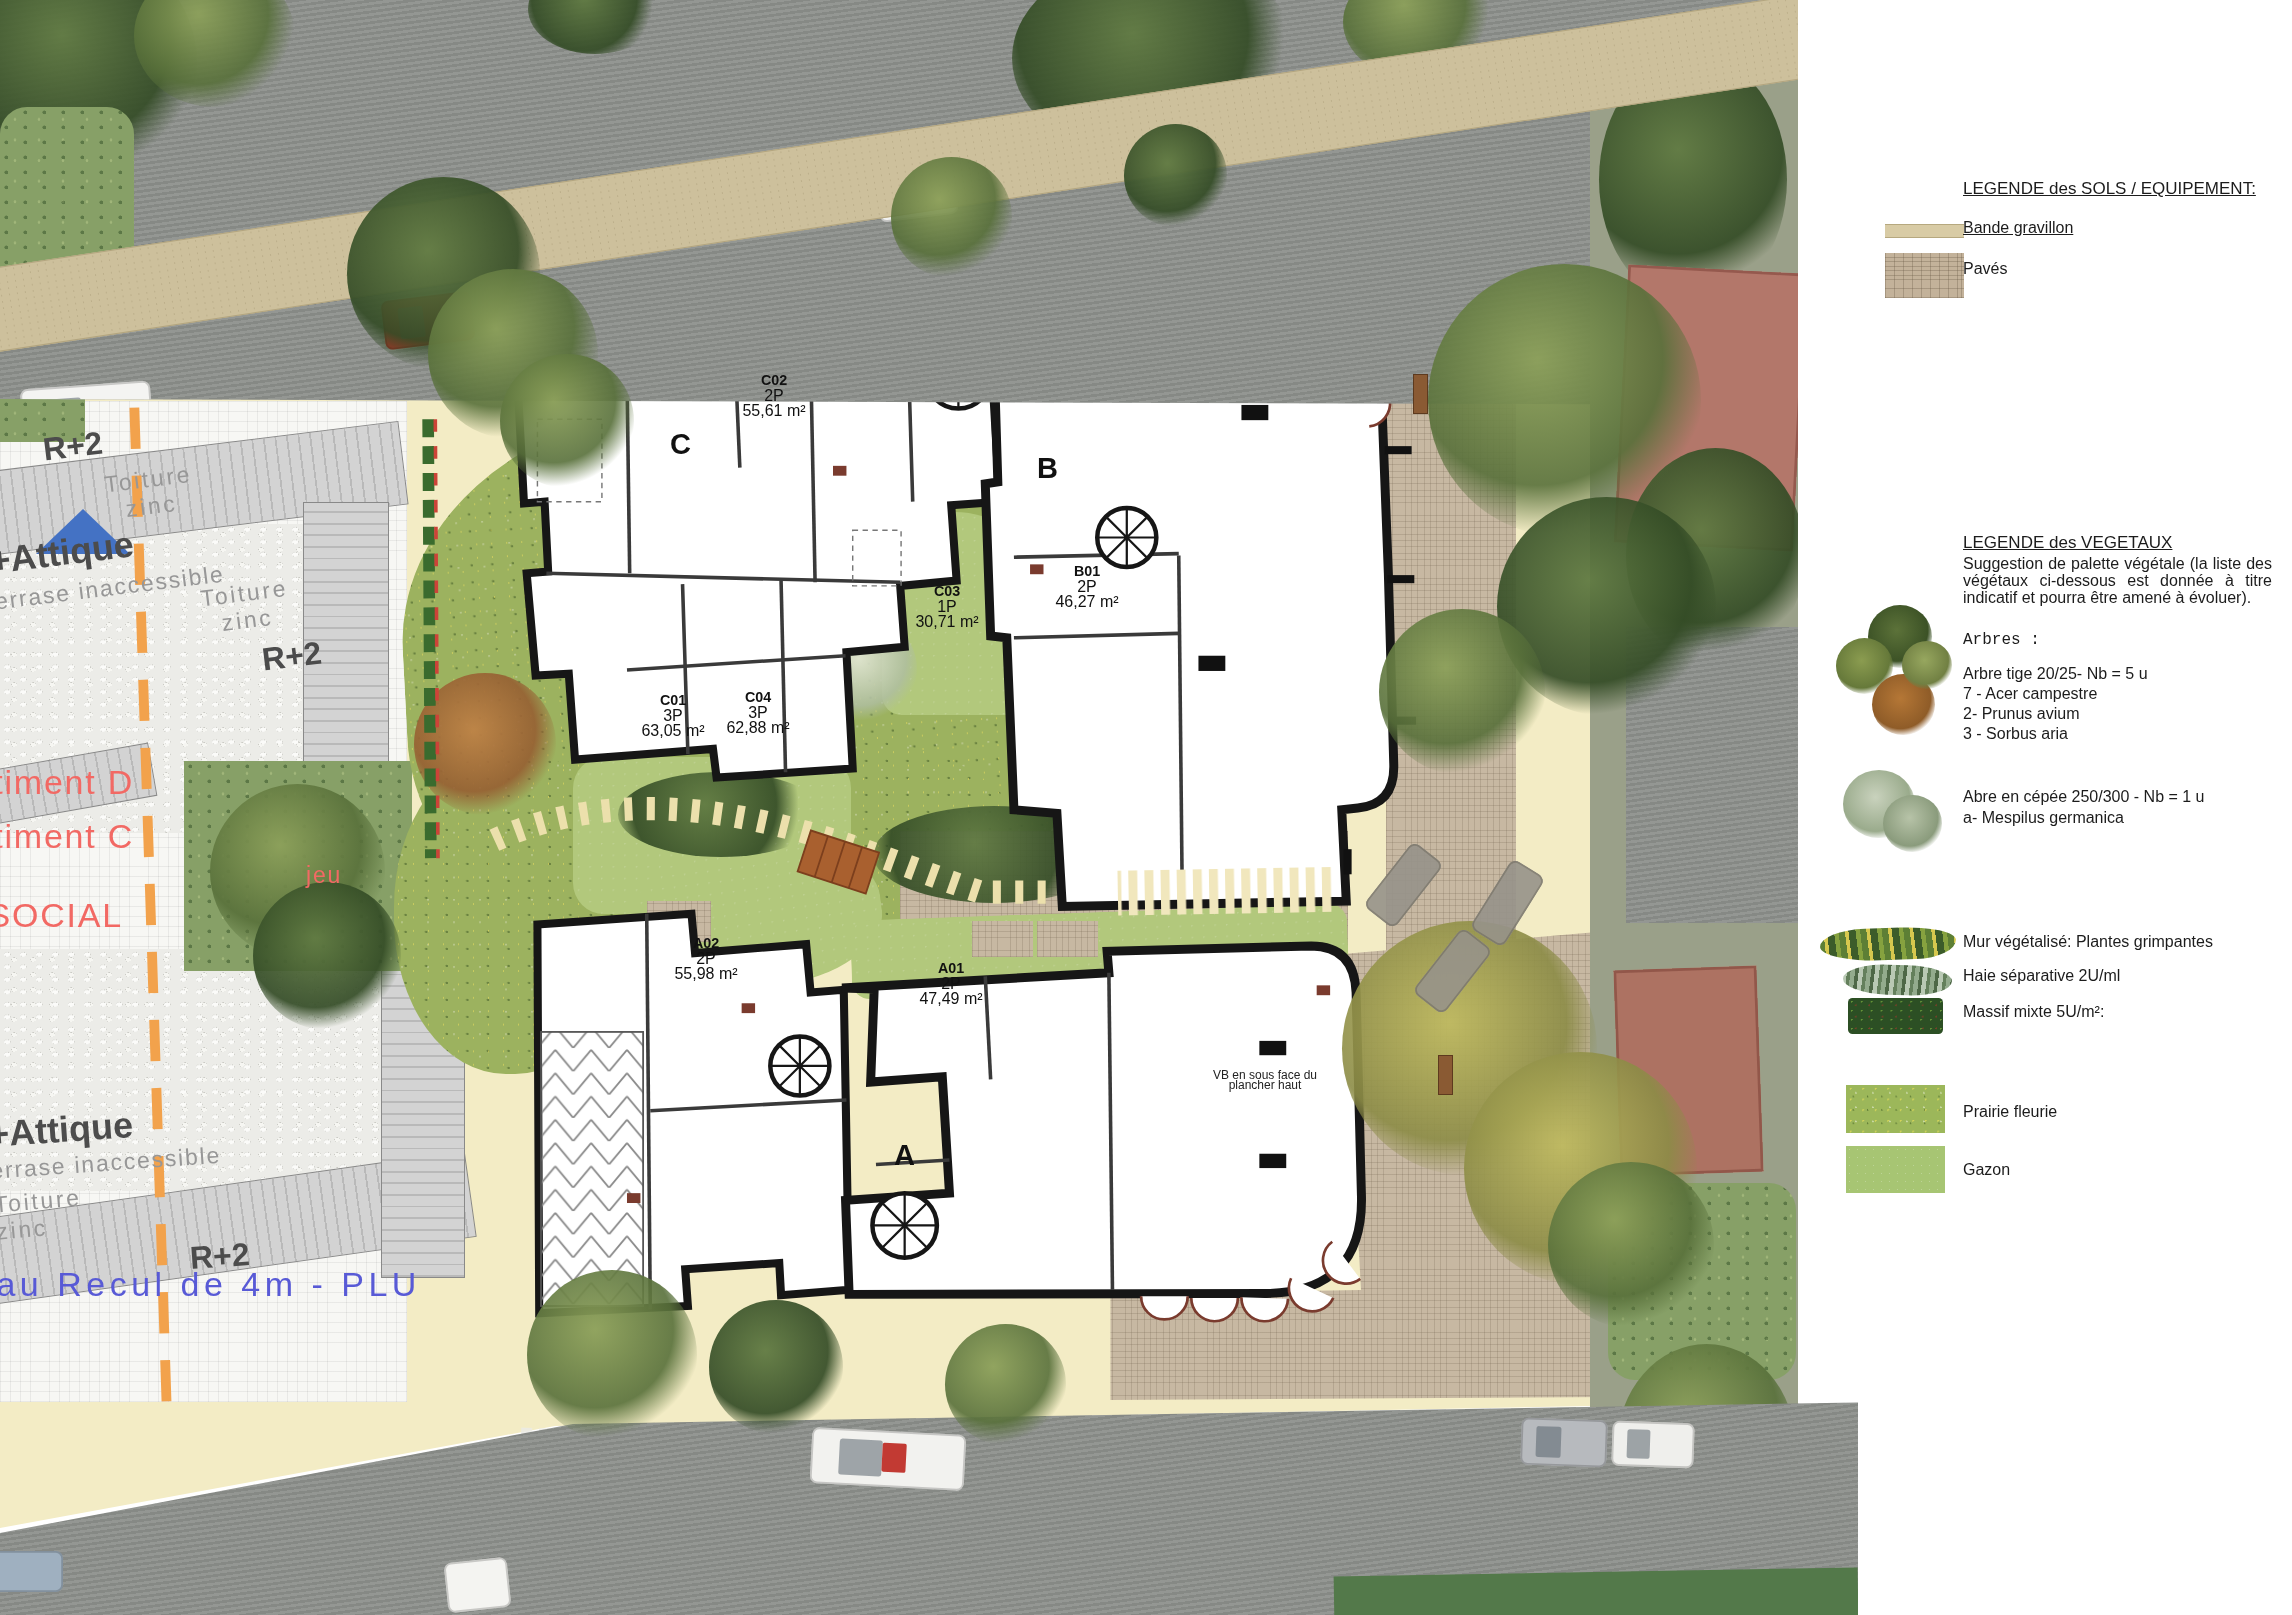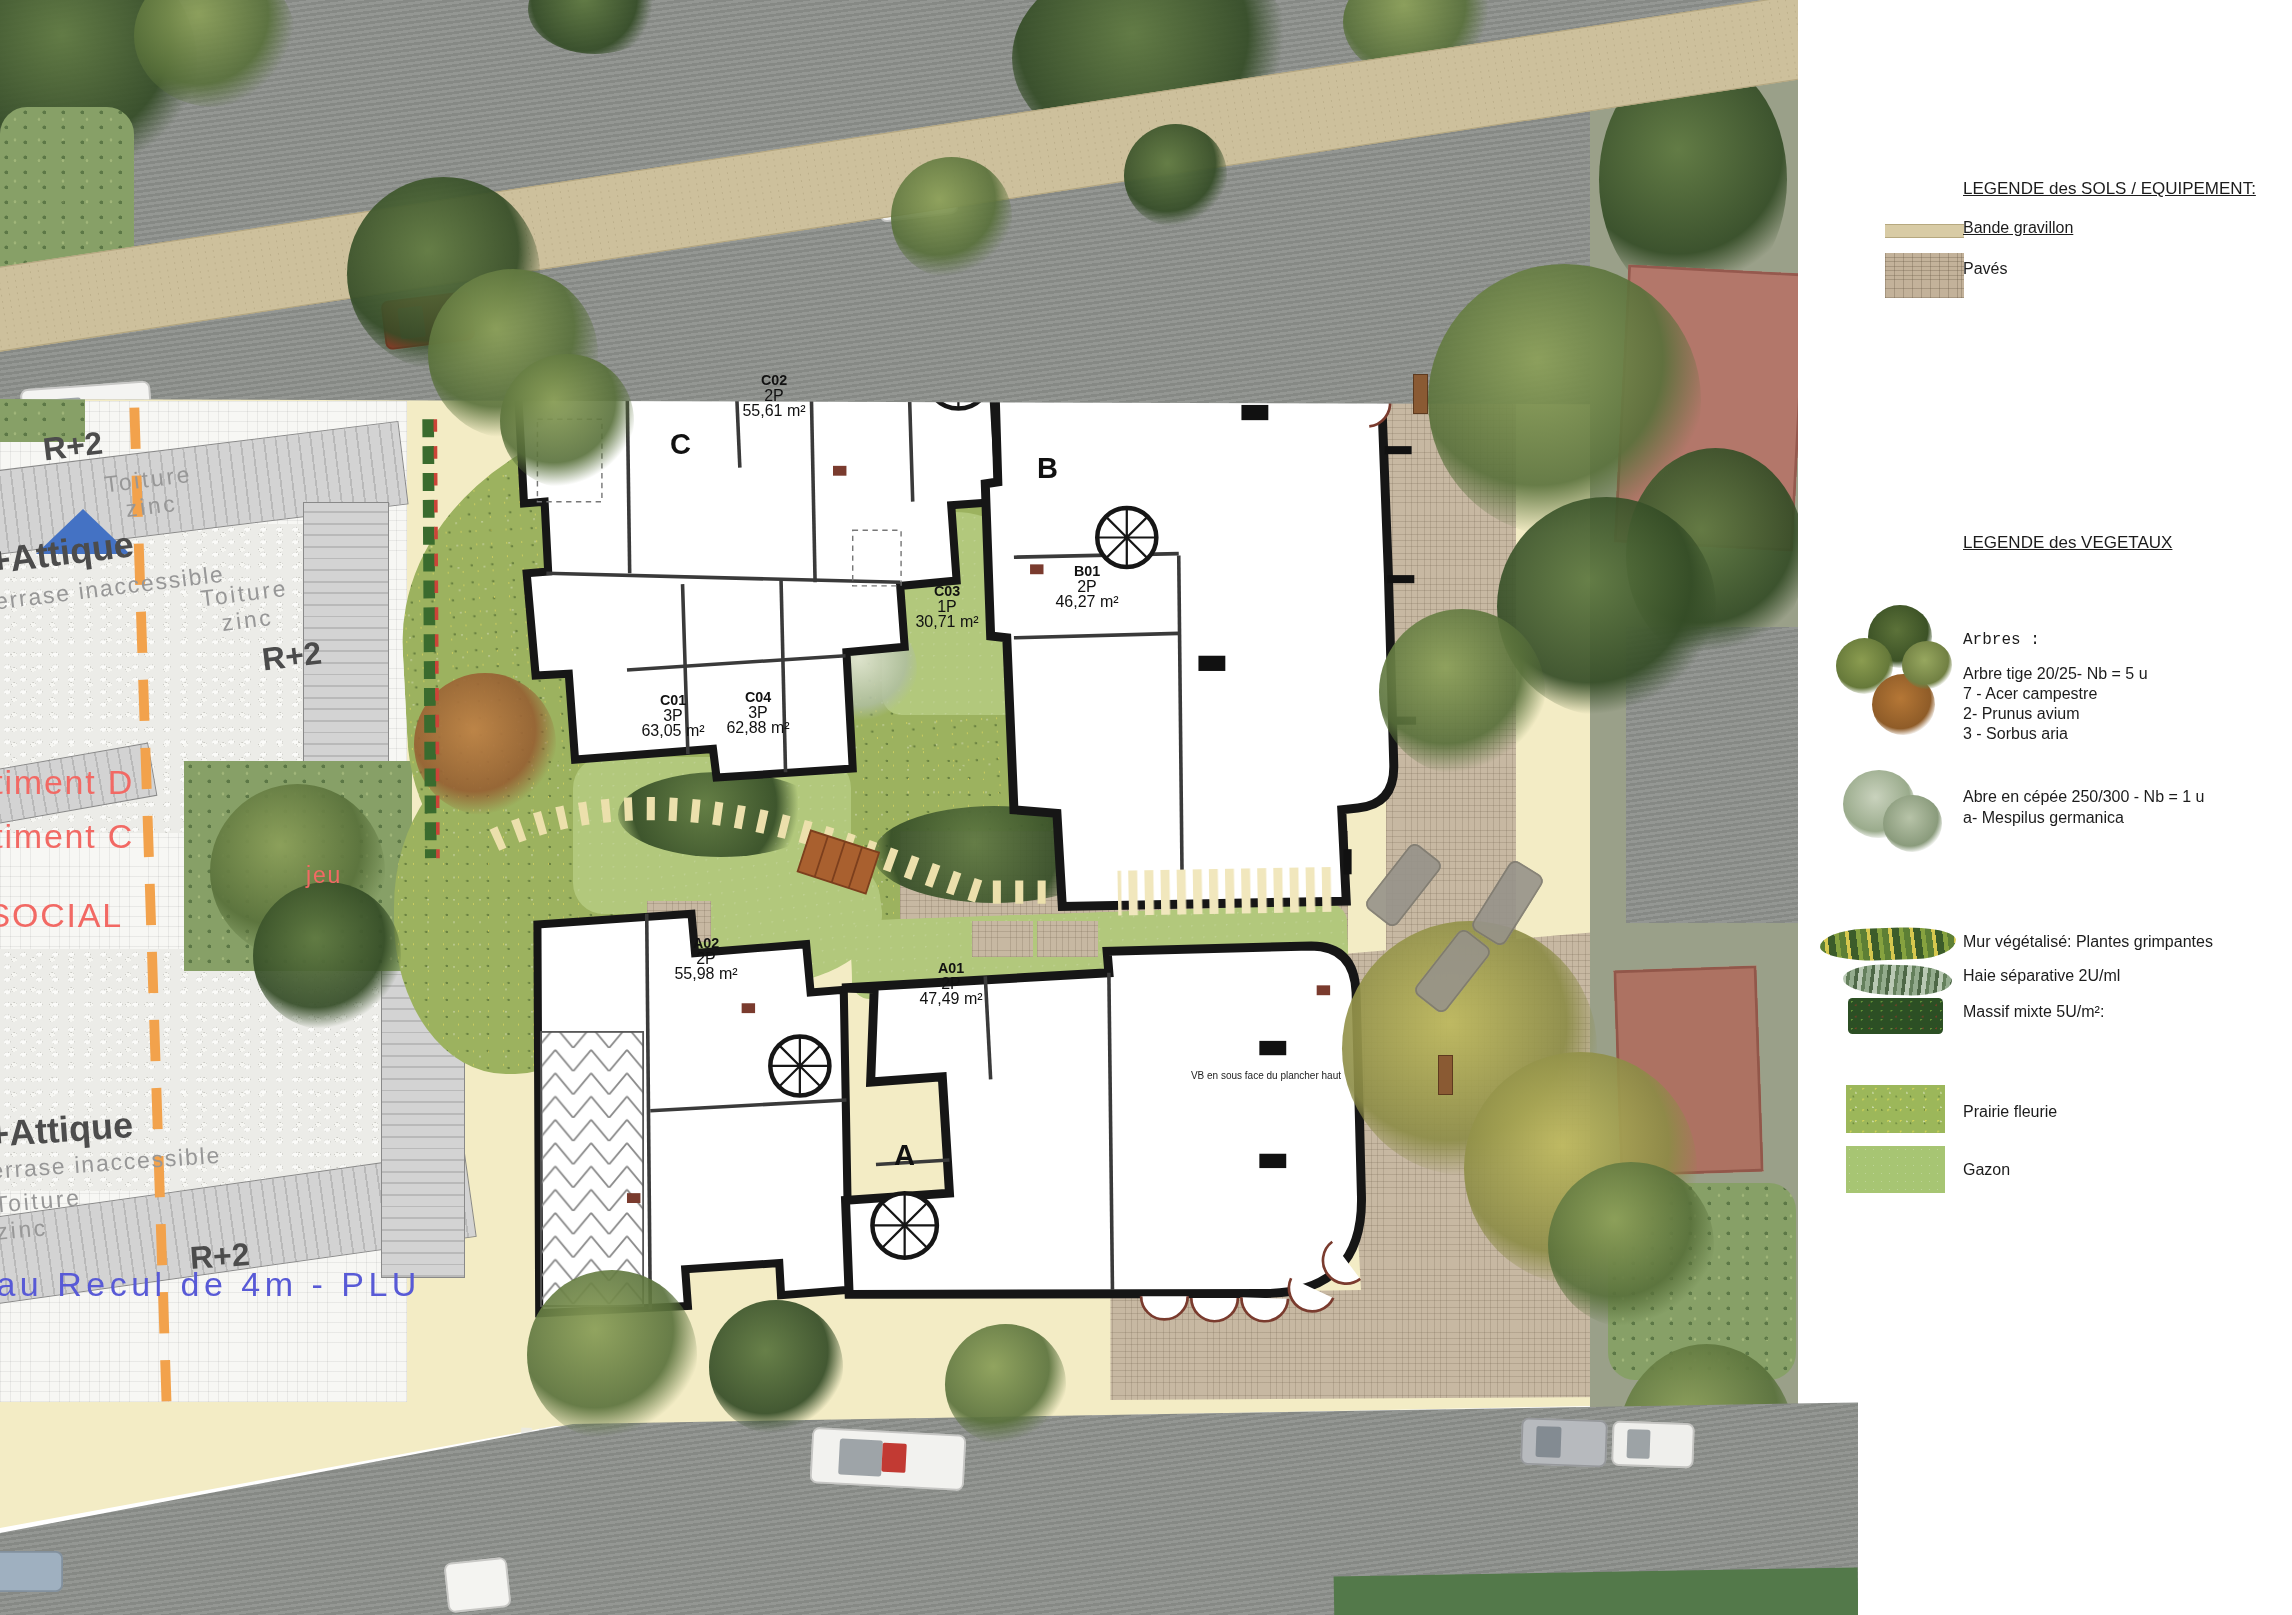--- a/index.html
+++ b/index.html
@@ -58,21 +58,21 @@
 
   
   .unit{width:134px;text-align:center;color:#111;line-height:15px;z-index:12;}
   .unit .uid{font-size:14.3px;font-weight:bold;}
   .unit .ur,.unit .ua{font-size:16px;}
   .bletter{font-size:29px;font-weight:bold;color:#111;z-index:12;}
   .nlabel{color:#4c4c4c;z-index:12;white-space:nowrap;}
   .redlabel{color:#f26964;letter-spacing:1.8px;font-size:34px;z-index:12;white-space:nowrap;}
   .graysoft{color:#979797;}
   .bluelabel{color:#585ad6;font-size:34px;letter-spacing:4.5px;z-index:12;white-space:nowrap;}
-  .tinynote{font-size:10px;line-height:9.9px;color:#222;text-align:right;z-index:12;}
+  .tinynote{font-size:12px;line-height:9.9px;color:#222;text-align:center;z-index:12;}
 
   
   #legend{left:1798px;top:0;width:494px;height:1616px;background:#fff;z-index:10;}
   .leg-title{font-size:17px;color:#1c1c1c;text-decoration:underline;white-space:nowrap;}
   .leg-text{font-size:16px;color:#1c1c1c;white-space:nowrap;}
   .leg-intro{font-size:16px;color:#1c1c1c;width:309px;text-align:justify;line-height:17px;}
   .sw-gravillon{background:#d8cba5;border-top:0.9px solid #b6a87f;border-bottom:0.9px solid #b6a87f;
         background-image:radial-gradient(circle 0.9px at 2.7px 1.8px,rgba(120,100,60,.5) 45%,transparent 60%);background-size:6.3px 4.5px;}
   .sw-paves{background-color:#c3b29a;
         background-image:repeating-linear-gradient(0deg,rgba(100,85,65,.3) 0 0.9px,transparent 0.9px 4.5px),
@@ -429,20 +429,21 @@
 
   <div class="abs" id="legend">
 
     <div class="abs leg-title" style="left:165px;top:179px;">LEGENDE des SOLS / EQUIPEMENT:</div>
     <div class="abs sw-gravillon" style="left:87px;top:224px;width:79px;height:11.6px;"></div>
     <div class="abs leg-text" style="left:165px;top:219px;text-decoration:underline;">Bande gravillon</div>
     <div class="abs sw-paves" style="left:87px;top:253px;width:79px;height:45px;"></div>
     <div class="abs leg-text" style="left:165px;top:260px;">Pavés</div>
 
     <div class="abs leg-title" style="left:165px;top:533px;">LEGENDE des VEGETAUX</div>
+    <div class="abs leg-intro" style="left:165px;top:555px;">Suggestion de palette végétale (la liste des végétaux ci-dessous est donnée à titre indicatif et pourra être amené à évoluer).</div>
 
     <div class="abs" style="left:27px;top:598px;width:125px;height:148px;">
       <div class="abs legcircle" style="left:43px;top:7.2px;width:64px;height:63px;background:radial-gradient(circle at 45% 40%,#5c7239,#3c5226 60%,rgba(60,82,38,0) 75%);"></div>
       <div class="abs legcircle" style="left:10.7px;top:40px;width:57px;height:56px;background:radial-gradient(circle at 45% 40%,#8b9c50,#66793a 60%,rgba(102,121,58,0) 75%);"></div>
       <div class="abs legcircle" style="left:47px;top:76px;width:63px;height:61px;background:radial-gradient(circle at 45% 40%,#b57736,#8f5c28 60%,rgba(143,92,40,0) 75%);"></div>
       <div class="abs legcircle" style="left:77px;top:43px;width:50px;height:48px;background:radial-gradient(circle at 45% 40%,#97a75f,#718043 60%,rgba(113,128,67,0) 75%);"></div>
     </div>
     <div class="abs leg-text" style="left:165px;top:631px;font-family:Liberation Mono, monospace;">Arbres :</div>
     <div class="abs leg-text" style="left:165px;top:665px;">Arbre tige 20/25- Nb = 5 u</div>
     <div class="abs leg-text" style="left:165px;top:685px;">7 - Acer campestre</div>

